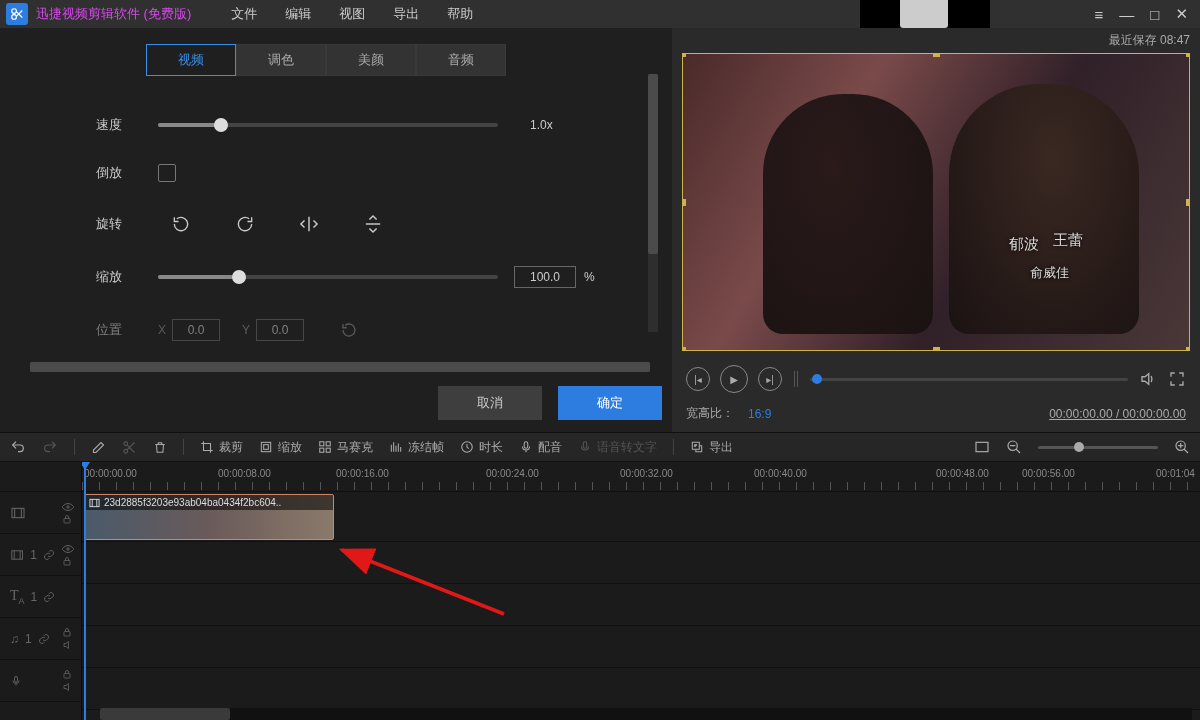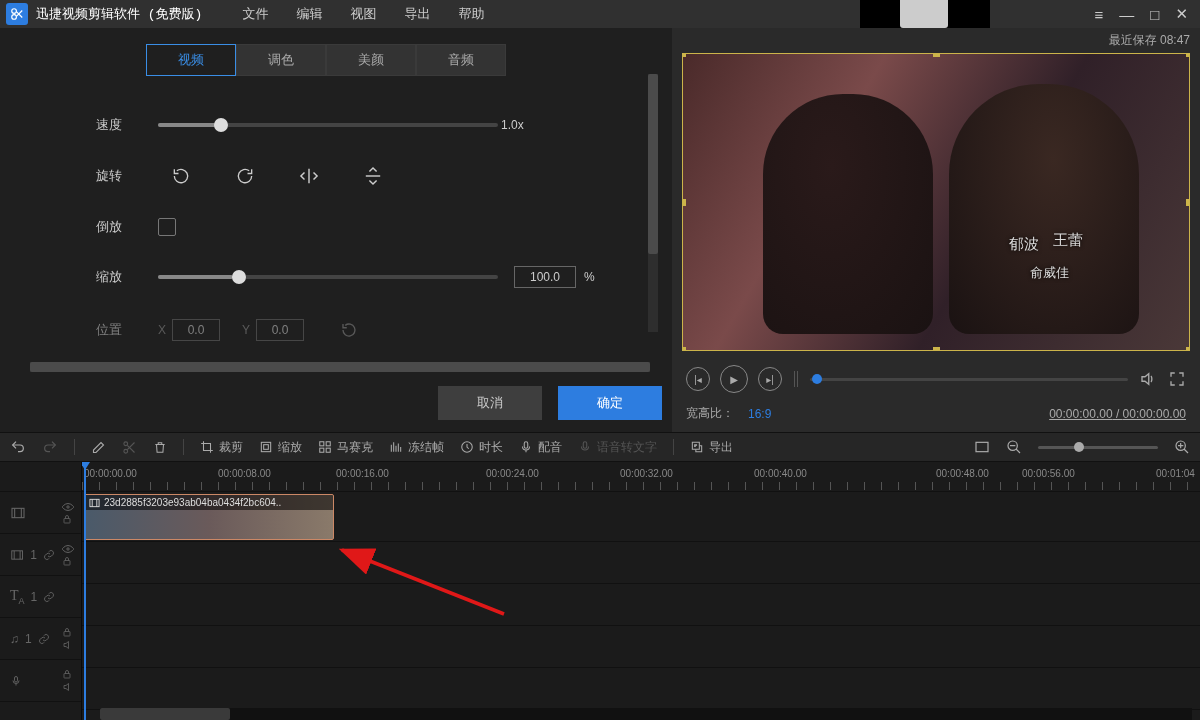--- a/index.html
+++ b/index.html
@@ -1,21 +1,21 @@
 <!DOCTYPE html>
 <html><head>
 <meta charset="utf-8">
 <style>
 * { margin:0; padding:0; box-sizing:border-box; font-family:"Microsoft YaHei","PingFang SC",sans-serif; user-select:none; }
 body { width:1200px; height:720px; background:#2a2a2a; color:#bbb; font-size:12px; overflow:hidden; position:relative; }
 
 
 .titlebar { height:28px; background:#303030; display:flex; align-items:center; padding:0 6px; position:relative; }
 .logo { width:22px; height:22px; background:#2d7de0; border-radius:3px; display:flex; align-items:center; justify-content:center; margin-right:8px; }
-.apptitle { color:#ffffff; font-size:13px;font-family:Liberation Mono, monospace; }
+.apptitle { color:#d946ef; font-size:13px; }
 .menus { display:flex; margin-left:26px; gap:0; }
 .menu { padding:0 14px; color:#ccc; font-size:13px; cursor:pointer; line-height:28px; }
 .wctrl { margin-left:auto; display:flex; gap:16px; align-items:center; padding-right:6px; }
 .wctrl span { color:#ccc; font-size:15px; cursor:pointer; }
 
 
 .top { display:flex; height:404px; }
 .left { width:672px; background:#1f1f1f; position:relative; padding:16px 10px 12px 18px; display:flex; flex-direction:column; }
 .right { flex:1; background:#2a2a2a; display:flex; flex-direction:column; }
 
@@ -23,21 +23,21 @@
 .tabs { display:flex; margin-left:128px; gap:0; }
 .tab { width:90px; height:32px; border:1px solid #3a3a3a; display:flex; align-items:center; justify-content:center; color:#aaa; font-size:13px; background:#333; cursor:pointer; }
 .tab.active { border-color:#3a8ee6; color:#3a8ee6; background:transparent; }
 
 .controls { margin-top:40px; display:flex; flex-direction:column; gap:30px; padding-left:78px; }
 .row { display:flex; align-items:center; }
 .lbl { width:62px; color:#ccc; font-size:13px; }
 .slider { position:relative; width:340px; height:4px; background:#444; border-radius:2px; }
 .slider .fill { position:absolute; height:4px; background:#888; border-radius:2px; }
 .slider .thumb { position:absolute; width:14px; height:14px; background:#ddd; border-radius:50%; top:-5px; cursor:pointer; }
-.valtxt { margin-left:3px; color:#ccc; }
+.valtxt { margin-left:32px; color:#ccc; }
 .cbox { width:18px; height:18px; border:1px solid #777; border-radius:2px; cursor:pointer; }
 .iconbtn { width:46px; height:24px; display:flex; align-items:center; justify-content:center; color:#ccc; cursor:pointer; margin-right:18px; }
 .numbox { width:62px; height:22px; border:1px solid #666; background:transparent; color:#ccc; text-align:center; font-size:12px; display:flex; align-items:center; justify-content:center; }
 .pct { margin-left:8px; color:#ccc; }
 
 .hscroll { position:absolute; bottom:60px; left:30px; right:22px; height:10px; background:#2e2e2e; }
 .hscroll .bar { position:absolute; left:0; width:100%; height:10px; background:#4b4b4b; border-radius:2px; }
 .vscroll { position:absolute; top:46px; right:14px; width:10px; height:258px; background:#2e2e2e; }
 .vscroll .bar { position:absolute; top:0; width:10px; height:180px; background:#4b4b4b; border-radius:2px; }
 
@@ -137,20 +137,25 @@
     </div>
 
     <div class="controls">
       <div class="row">
         <div class="lbl">速度</div>
         <div class="slider">
           <div class="fill" style="width:18%"></div>
             <div class="thumb" style="left:56px"></div>
         </div>
         <div class="valtxt">1.0x</div>
+      </div>
+
+      <div class="row">
+        <div class="lbl">倒放</div>
+        <div class="cbox"></div>
       </div>
 
       <div class="row">
         <div class="lbl">旋转</div>
         <div class="iconbtn">
             <svg width="20" height="20" viewBox="0 0 24 24" fill="none" stroke="#ccc" stroke-width="1.6">
               <path d="M4 12a8 8 0 1 0 3-6.2"></path>
               <path d="M4 4v5h5"></path>
             </svg>
           </div>
@@ -167,25 +172,20 @@
               <path d="M17 6l4 4-4 4"></path>
             </svg>
           </div>
         <div class="iconbtn">
             <svg width="18" height="22" viewBox="0 0 20 24" fill="none" stroke="#ccc" stroke-width="1.6">
               <path d="M2 12h16"></path>
               <path d="M6 7l4-4 4 4"></path>
               <path d="M6 17l4 4 4-4"></path>
             </svg>
           </div>
-      </div>
-
-      <div class="row">
-        <div class="lbl">倒放</div>
-        <div class="cbox"></div>
       </div>
 
       <div class="row">
         <div class="lbl">缩放</div>
         <div class="slider">
           <div class="fill" style="width:22%"></div>
             <div class="thumb" style="left:74px"></div>
         </div>
         <div class="numbox" style="margin-left:16px">100.0</div>
         <div class="pct">%</div>

